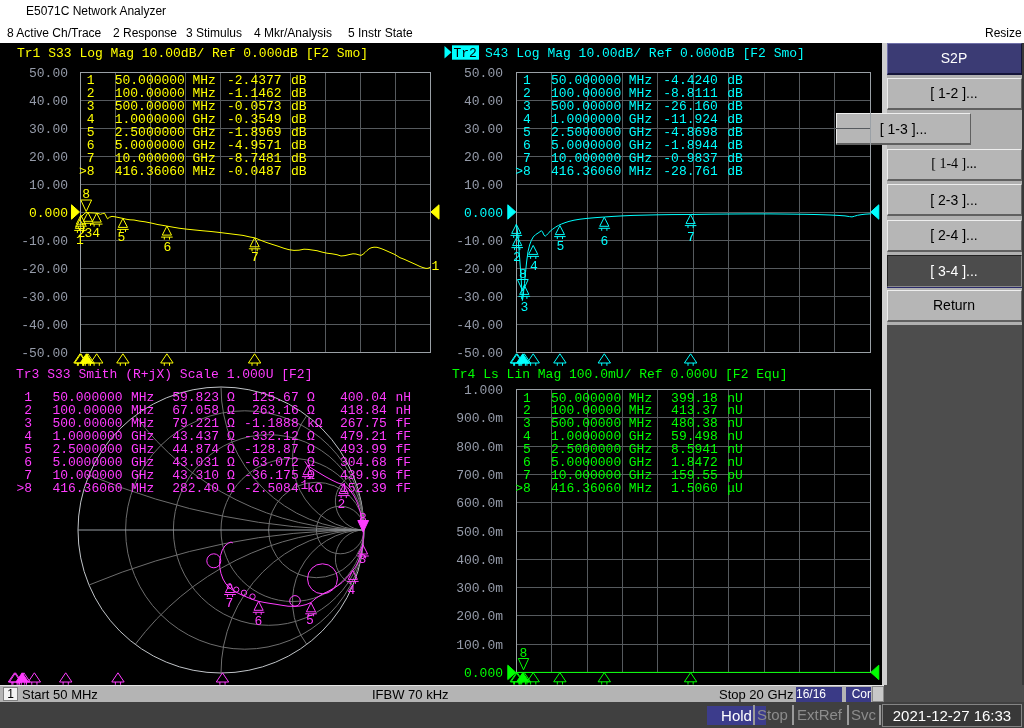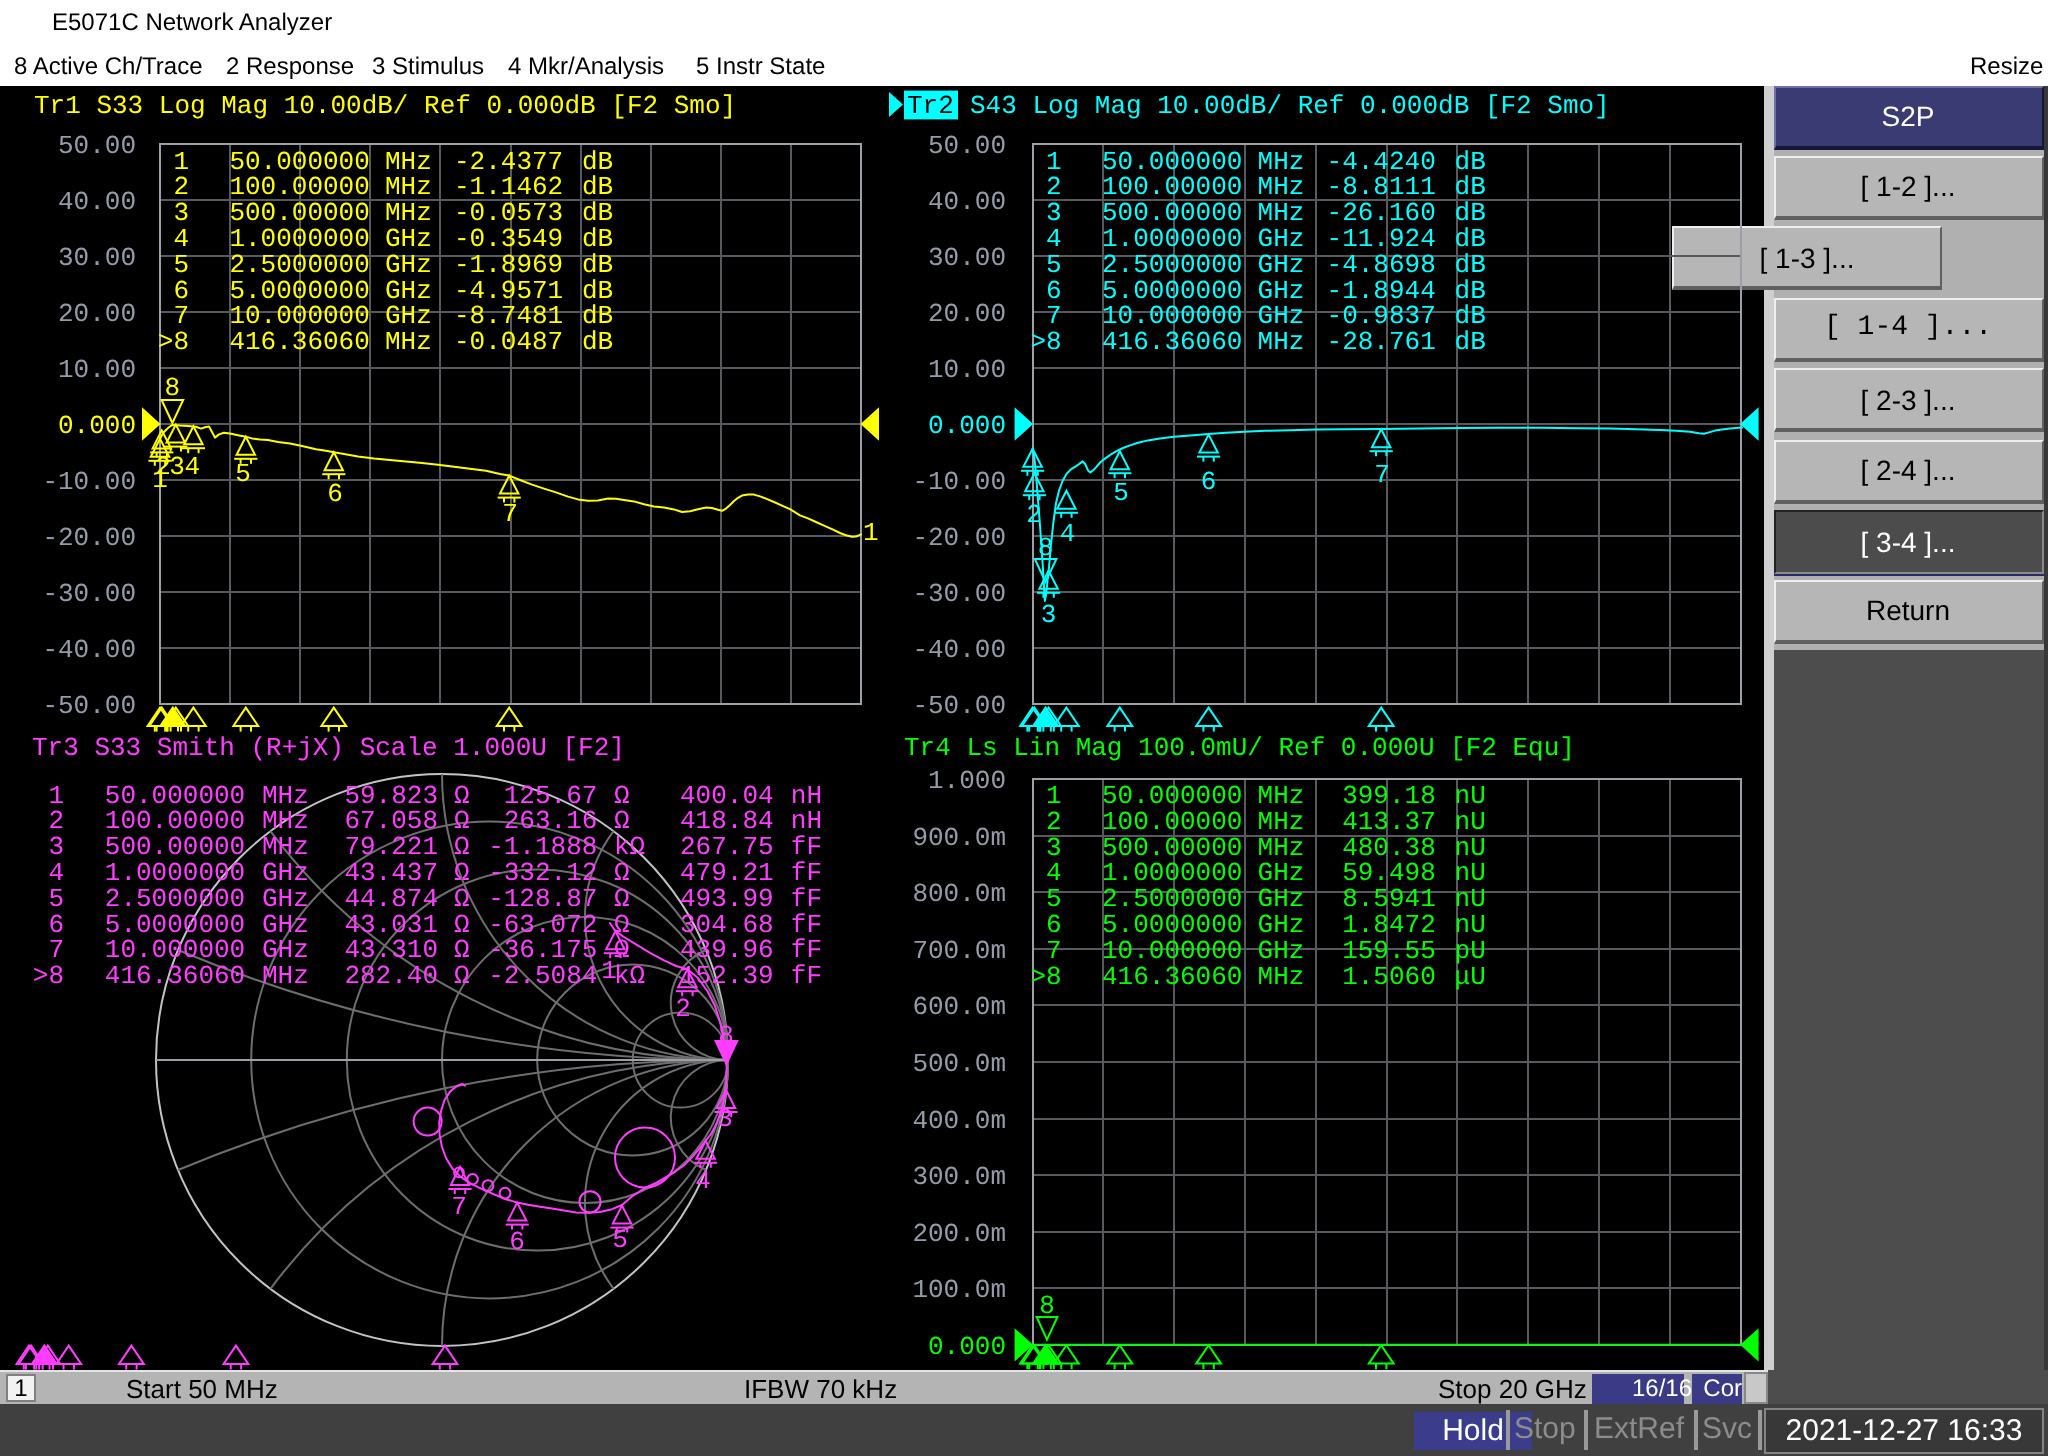--- a/index.html
+++ b/index.html
@@ -23,33 +23,33 @@
 <div style="position:absolute;left:0;top:43px;width:881.5px;height:642px;background:#000000;"></div>
 
 <div style="position:absolute;left:881.5px;top:43px;width:5px;height:642px;background:#cfcfcf;"></div>
 <div style="position:absolute;left:886.5px;top:43px;width:135px;height:282px;background:#b0b0b0;"></div>
 <div style="position:absolute;left:886.5px;top:325px;width:135px;height:360px;background:#4d4d4d;"></div>
 <div style="position:absolute;left:1021.5px;top:43px;width:2.5px;height:642px;background:#383838;"></div>
 <div style="position:absolute;left:886.5px;top:285.6px;width:135px;height:2.5px;background:#2a2a6a;"></div>
 <div style="position:absolute;left:886.5px;top:42.5px;width:135px;height:32.2px;background:#3b3b74;color:#ffffff;border-top:1px solid #7070a8;border-left:1px solid #7070a8;border-right:1px solid #15153a;border-bottom:2px solid #15153a;box-sizing:border-box;display:flex;align-items:center;justify-content:center;font-family:Liberation Sans, sans-serif;font-size:14px;">S2P</div>
 <div style="position:absolute;left:886.5px;top:77.9px;width:135px;height:32.2px;background:#b6b6b6;color:#000000;border-top:1px solid #eeeeee;border-left:1px solid #eeeeee;border-right:1px solid #606060;border-bottom:2px solid #606060;box-sizing:border-box;display:flex;align-items:center;justify-content:center;font-family:Liberation Sans, sans-serif;font-size:14px;">[ 1-2 ]...</div>
 <div style="position:absolute;left:836px;top:113.3px;width:135px;height:32.2px;background:#b6b6b6;color:#000000;border-top:1px solid #eeeeee;border-left:1px solid #eeeeee;border-right:1px solid #606060;border-bottom:2px solid #606060;box-sizing:border-box;display:flex;align-items:center;justify-content:center;font-family:Liberation Sans, sans-serif;font-size:14px;">[ 1-3 ]...</div>
-<div style="position:absolute;left:886.5px;top:148.7px;width:135px;height:32.2px;background:#b6b6b6;color:#000000;border-top:1px solid #eeeeee;border-left:1px solid #eeeeee;border-right:1px solid #606060;border-bottom:2px solid #606060;box-sizing:border-box;display:flex;align-items:center;justify-content:center;font-family:Liberation Mono, monospace;font-size:14px;">[ 1-4 ]...</div>
+<div style="position:absolute;left:886.5px;top:148.7px;width:135px;height:32.2px;background:#b6b6b6;color:#000000;border-top:1px solid #eeeeee;border-left:1px solid #eeeeee;border-right:1px solid #606060;border-bottom:2px solid #606060;box-sizing:border-box;display:flex;align-items:center;justify-content:center;font-family:Liberation Serif, serif;font-size:14px;">[ 1-4 ]...</div>
 <div style="position:absolute;left:886.5px;top:184.1px;width:135px;height:32.2px;background:#b6b6b6;color:#000000;border-top:1px solid #eeeeee;border-left:1px solid #eeeeee;border-right:1px solid #606060;border-bottom:2px solid #606060;box-sizing:border-box;display:flex;align-items:center;justify-content:center;font-family:Liberation Sans, sans-serif;font-size:14px;">[ 2-3 ]...</div>
 <div style="position:absolute;left:886.5px;top:219.5px;width:135px;height:32.2px;background:#b6b6b6;color:#000000;border-top:1px solid #eeeeee;border-left:1px solid #eeeeee;border-right:1px solid #606060;border-bottom:2px solid #606060;box-sizing:border-box;display:flex;align-items:center;justify-content:center;font-family:Liberation Sans, sans-serif;font-size:14px;">[ 2-4 ]...</div>
 <div style="position:absolute;left:886.5px;top:254.9px;width:135px;height:32.2px;background:#4c4c4c;color:#ffffff;border-top:1px solid #222;border-left:1px solid #222;border-right:1px solid #8a8a8a;border-bottom:1px solid #8a8a8a;box-sizing:border-box;display:flex;align-items:center;justify-content:center;font-family:Liberation Sans, sans-serif;font-size:14px;">[ 3-4 ]...</div>
 <div style="position:absolute;left:886.5px;top:289.5px;width:135px;height:32.2px;background:#b6b6b6;color:#000000;border-top:1px solid #eeeeee;border-left:1px solid #eeeeee;border-right:1px solid #606060;border-bottom:2px solid #606060;box-sizing:border-box;display:flex;align-items:center;justify-content:center;font-family:Liberation Sans, sans-serif;font-size:14px;">Return</div>
 
 <div style="position:absolute;left:0;top:684.5px;width:884px;height:17.5px;background:#b4b4b4;border-top:1px solid #e4e4e4;"></div>
 <div style="position:absolute;left:884px;top:684.5px;width:140px;height:17.5px;background:#4d4d4d;"></div>
 <div class="sans" style="position:absolute;left:3px;top:686.5px;width:15px;height:14px;background:#f2f2f2;border:1px solid #808080;font-size:12px;color:#000;text-align:center;line-height:13px;">1</div>
-<span class="sans" style="position:absolute;left:22px;top:687px;font-size:13px;color:#000;margin-left:41px;">Start 50 MHz</span>
+<span class="sans" style="position:absolute;left:22px;top:687px;font-size:13px;color:#000;">Start 50 MHz</span>
 <span class="sans" style="position:absolute;left:372px;top:687px;font-size:13px;color:#000;">IFBW 70 kHz</span>
 <span class="sans" style="position:absolute;left:719px;top:687px;font-size:13px;color:#000;">Stop 20 GHz</span>
-<div class="sans" style="position:absolute;left:796px;top:686.5px;width:46px;height:15px;background:#3a3a86;color:#fff;font-size:12px;line-height:15px;padding-left:20px;">16/16</div>
+<div class="sans" style="position:absolute;left:796px;top:686.5px;width:46px;height:15px;background:#3a3a86;color:#fff;font-size:12px;line-height:15px;">16/16</div>
 <div class="sans" style="position:absolute;left:846px;top:686.5px;width:25px;height:15px;background:#3a3a86;color:#fff;font-size:12px;text-align:right;line-height:15px;">Cor</div>
 <div style="position:absolute;left:872px;top:685.5px;width:12px;height:16px;background:#c8c8c8;border:1px solid #888;"></div>
 
 <div style="position:absolute;left:0;top:702px;width:1024px;height:26px;background:#404040;"></div>
 <div class="sans" style="position:absolute;left:707px;top:705.5px;width:59px;height:19px;background:#3c3c8c;color:#fff;font-size:15px;text-align:center;line-height:19px;">Hold</div>
 <div style="position:absolute;left:752.5px;top:705px;width:2px;height:20px;background:#9a9a9a;"></div>
 <span class="sans" style="position:absolute;left:757px;top:706px;font-size:15px;color:#8c8c8c;">Stop</span>
 <div style="position:absolute;left:791.5px;top:705px;width:2px;height:20px;background:#9a9a9a;"></div>
 <span class="sans" style="position:absolute;left:797px;top:706px;font-size:15px;color:#8c8c8c;">ExtRef</span>
 <div style="position:absolute;left:846.5px;top:705px;width:2px;height:20px;background:#9a9a9a;"></div>

